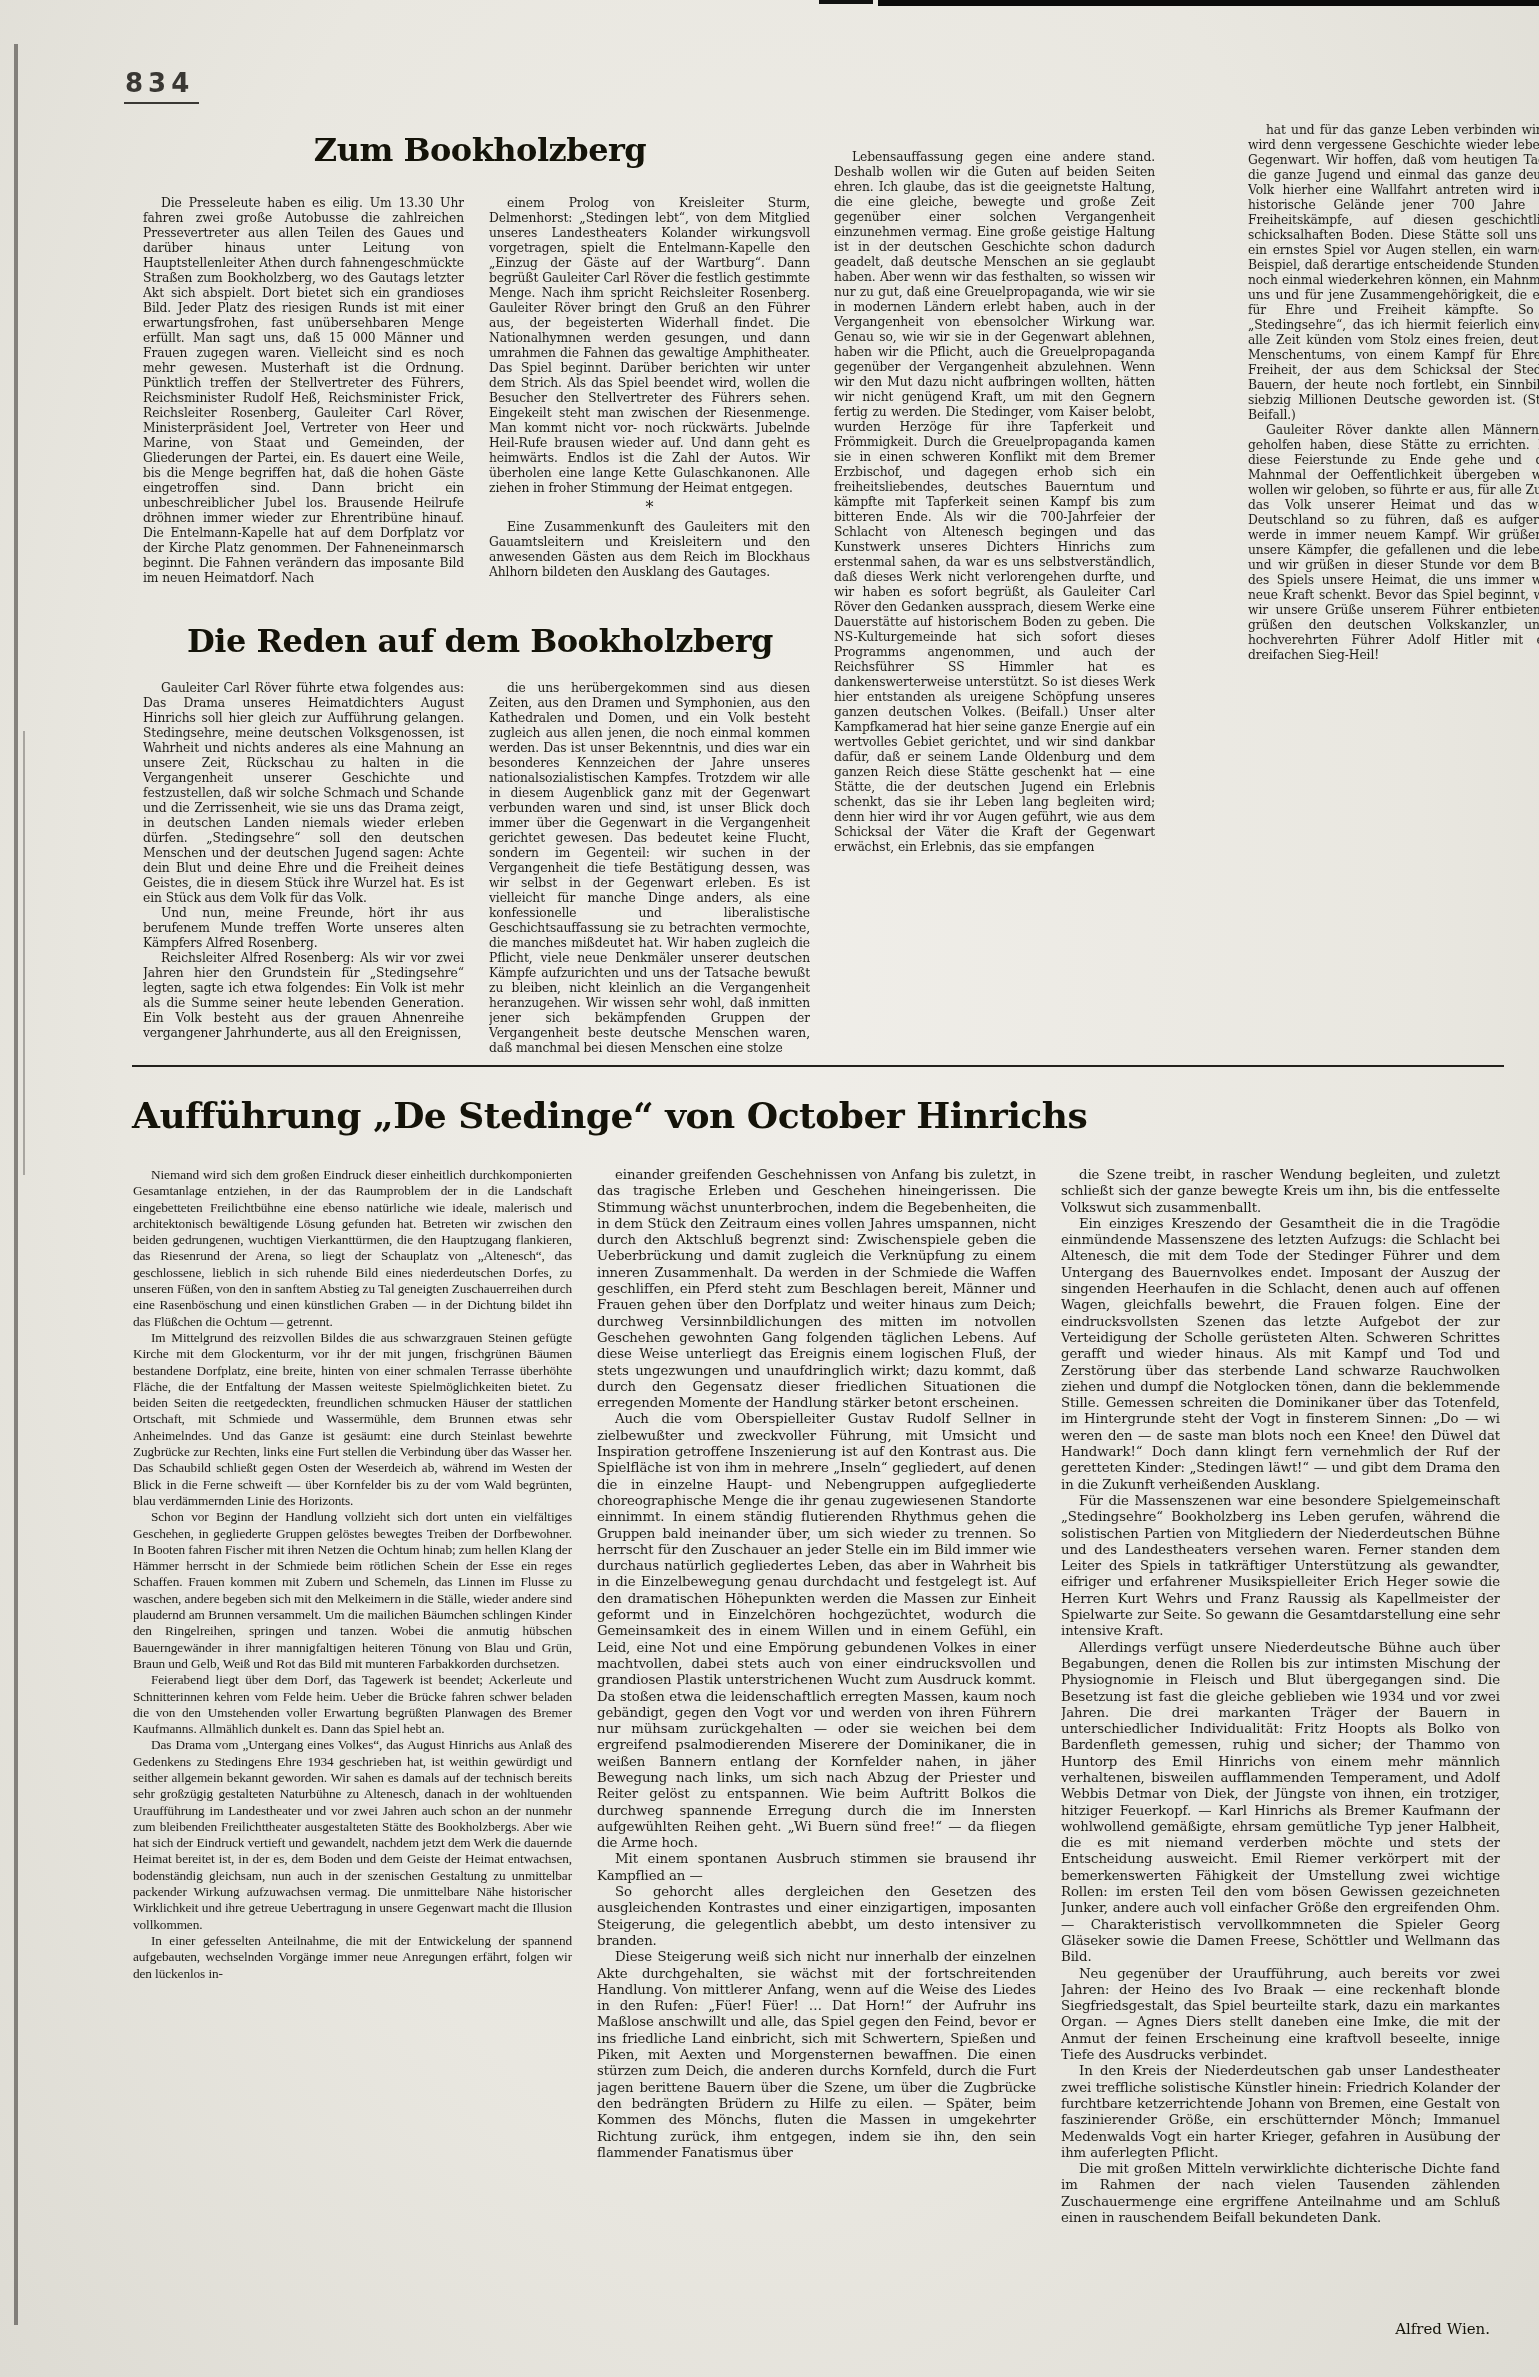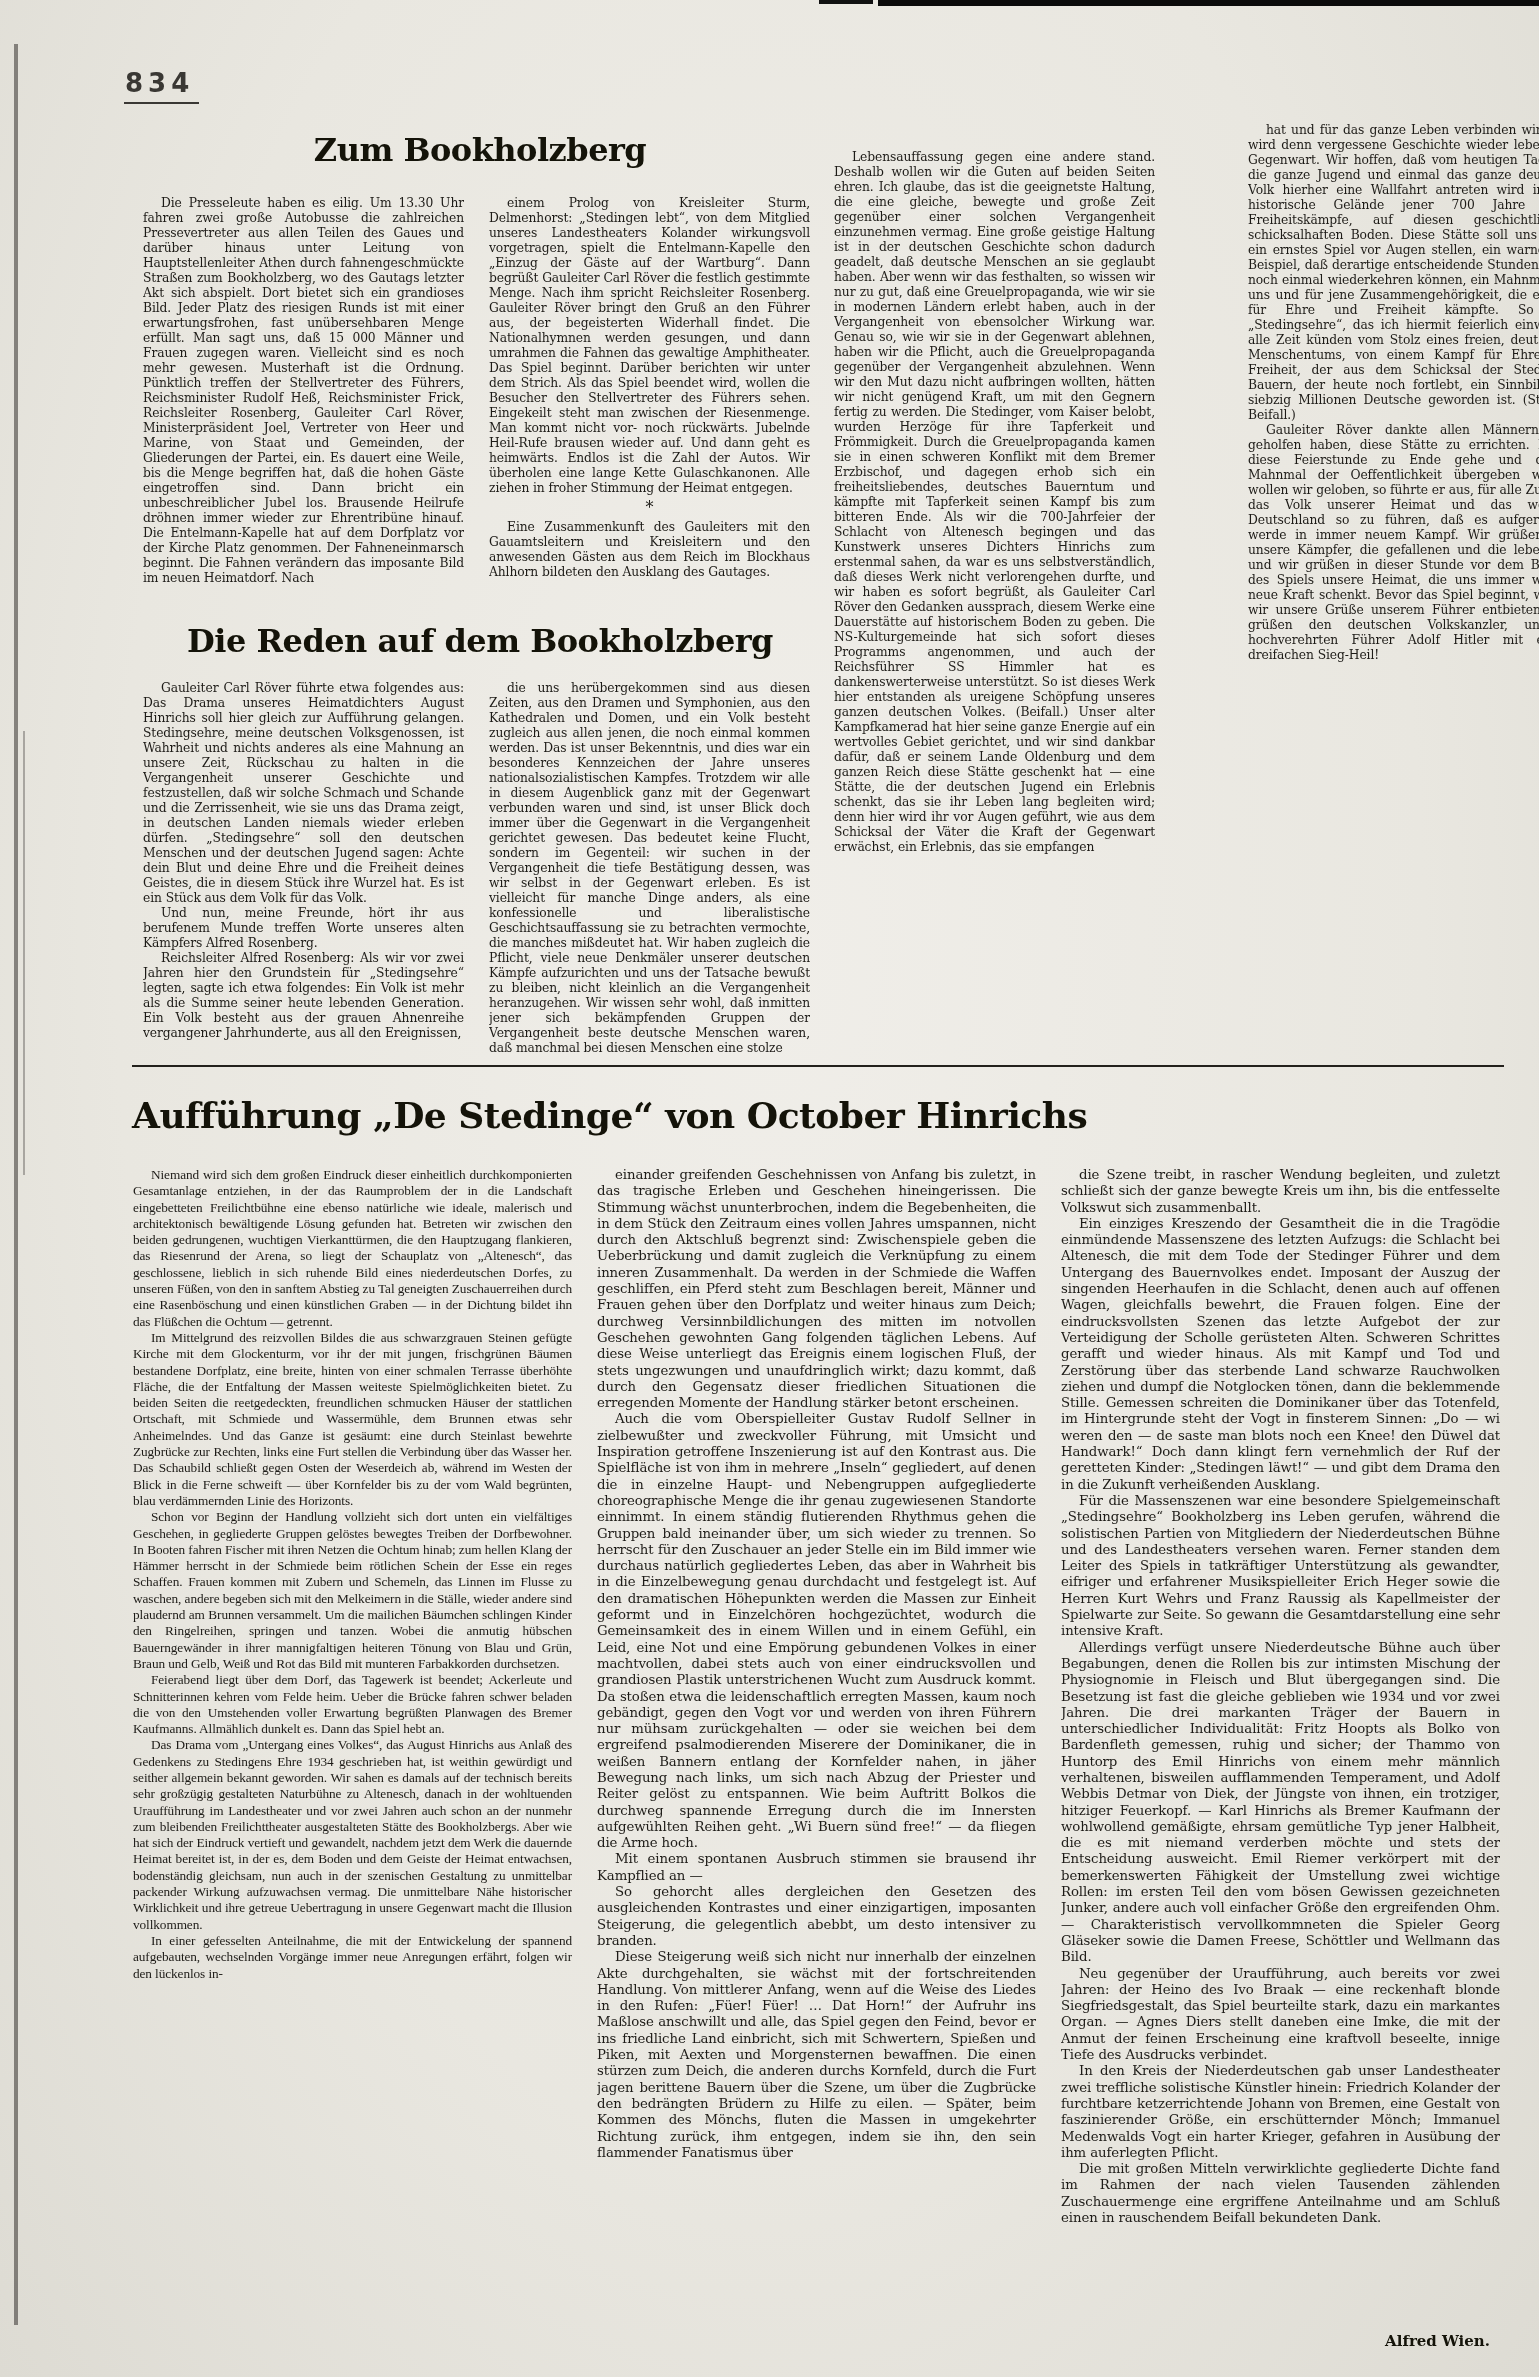--- a/index.html
+++ b/index.html
@@ -46,21 +46,21 @@
 
   #a3c1{left:133px;top:1167px;width:439px;height:1182px;font-family:Liberation Serif, serif;}
   #a3c2{left:597px;top:1167px;width:439px;height:1182px;}
   #a3c3{left:1061px;top:1167px;width:439px;height:1140px;}
 
   .star{text-align:center;font-size:16px;line-height:24px;text-indent:0;}
   .poem{margin:5px 0 5px 64px;}
   .poem div{text-indent:0;text-align:left;line-height:16.3px;}
   .byline{
     position:absolute;left:1061px;top:2320px;width:429px;
-    text-align:right;font-weight:700;font-size:15px;color:#141309;margin-top:12px;
+    text-align:right;font-weight:400;font-size:15px;color:#141309;
   }
 </style>
 </head>
 <body>
 
 <div class="page">
 
   <div class="art-top"></div>
   <div class="art-top2"></div>
   <div class="art-left"></div>
@@ -130,19 +130,19 @@
       </div>
   </div>
 
   <div class="col bot-body" id="a3c3">
       <p>die Szene treibt, in rascher Wendung begleiten, und zuletzt schließt sich der ganze bewegte Kreis um ihn, bis die entfesselte Volkswut sich zusammenballt.</p>
       <p>Ein einziges Kreszendo der Gesamtheit die in die Tragödie einmündende Massenszene des letzten Aufzugs: die Schlacht bei Altenesch, die mit dem Tode der Stedinger Führer und dem Untergang des Bauernvolkes endet. Imposant der Auszug der singenden Heerhaufen in die Schlacht, denen auch auf offenen Wagen, gleichfalls bewehrt, die Frauen folgen. Eine der eindrucksvollsten Szenen das letzte Aufgebot der zur Verteidigung der Scholle gerüsteten Alten. Schweren Schrittes gerafft und wieder hinaus. Als mit Kampf und Tod und Zerstörung über das sterbende Land schwarze Rauchwolken ziehen und dumpf die Notglocken tönen, dann die beklemmende Stille. Gemessen schreiten die Dominikaner über das Totenfeld, im Hintergrunde steht der Vogt in finsterem Sinnen: „Do — wi weren den — de saste man blots noch een Knee! den Düwel dat Handwark!“ Doch dann klingt fern vernehmlich der Ruf der geretteten Kinder: „Stedingen läwt!“ — und gibt dem Drama den in die Zukunft verheißenden Ausklang.</p>
       <p>Für die Massenszenen war eine besondere Spielgemeinschaft „Stedingsehre“ Bookholzberg ins Leben gerufen, während die solistischen Partien von Mitgliedern der Niederdeutschen Bühne und des Landestheaters versehen waren. Ferner standen dem Leiter des Spiels in tatkräftiger Unterstützung als gewandter, eifriger und erfahrener Musikspielleiter Erich Heger sowie die Herren Kurt Wehrs und Franz Raussig als Kapellmeister der Spielwarte zur Seite. So gewann die Gesamtdarstellung eine sehr intensive Kraft.</p>
       <p>Allerdings verfügt unsere Niederdeutsche Bühne auch über Begabungen, denen die Rollen bis zur intimsten Mischung der Physiognomie in Fleisch und Blut übergegangen sind. Die Besetzung ist fast die gleiche geblieben wie 1934 und vor zwei Jahren. Die drei markanten Träger der Bauern in unterschiedlicher Individualität: Fritz Hoopts als Bolko von Bardenfleth gemessen, ruhig und sicher; der Thammo von Huntorp des Emil Hinrichs von einem mehr männlich verhaltenen, bisweilen aufflammenden Temperament, und Adolf Webbis Detmar von Diek, der Jüngste von ihnen, ein trotziger, hitziger Feuerkopf. — Karl Hinrichs als Bremer Kaufmann der wohlwollend gemäßigte, ehrsam gemütliche Typ jener Halbheit, die es mit niemand verderben möchte und stets der Entscheidung ausweicht. Emil Riemer verkörpert mit der bemerkenswerten Fähigkeit der Umstellung zwei wichtige Rollen: im ersten Teil den vom bösen Gewissen gezeichneten Junker, andere auch voll einfacher Größe den ergreifenden Ohm. — Charakteristisch vervollkommneten die Spieler Georg Gläseker sowie die Damen Freese, Schöttler und Wellmann das Bild.</p>
       <p>Neu gegenüber der Uraufführung, auch bereits vor zwei Jahren: der Heino des Ivo Braak — eine reckenhaft blonde Siegfriedsgestalt, das Spiel beurteilte stark, dazu ein markantes Organ. — Agnes Diers stellt daneben eine Imke, die mit der Anmut der feinen Erscheinung eine kraftvoll beseelte, innige Tiefe des Ausdrucks verbindet.</p>
       <p>In den Kreis der Niederdeutschen gab unser Landestheater zwei treffliche solistische Künstler hinein: Friedrich Kolander der furchtbare ketzerrichtende Johann von Bremen, eine Gestalt von faszinierender Größe, ein erschütternder Mönch; Immanuel Medenwalds Vogt ein harter Krieger, gefahren in Ausübung der ihm auferlegten Pflicht.</p>
-      <p>Die mit großen Mitteln verwirklichte gegliederte Dichte fand im Rahmen der nach vielen Tausenden zählenden Zuschauermenge eine ergriffene Anteilnahme und am Schluß einen in rauschendem Beifall bekundeten Dank.</p>
+      <p>Die mit großen Mitteln verwirklichte dichterische Dichte fand im Rahmen der nach vielen Tausenden zählenden Zuschauermenge eine ergriffene Anteilnahme und am Schluß einen in rauschendem Beifall bekundeten Dank.</p>
     </div>
 
   <div class="byline">Alfred Wien.</div>
 
 </div>
 
 
 </body></html>

